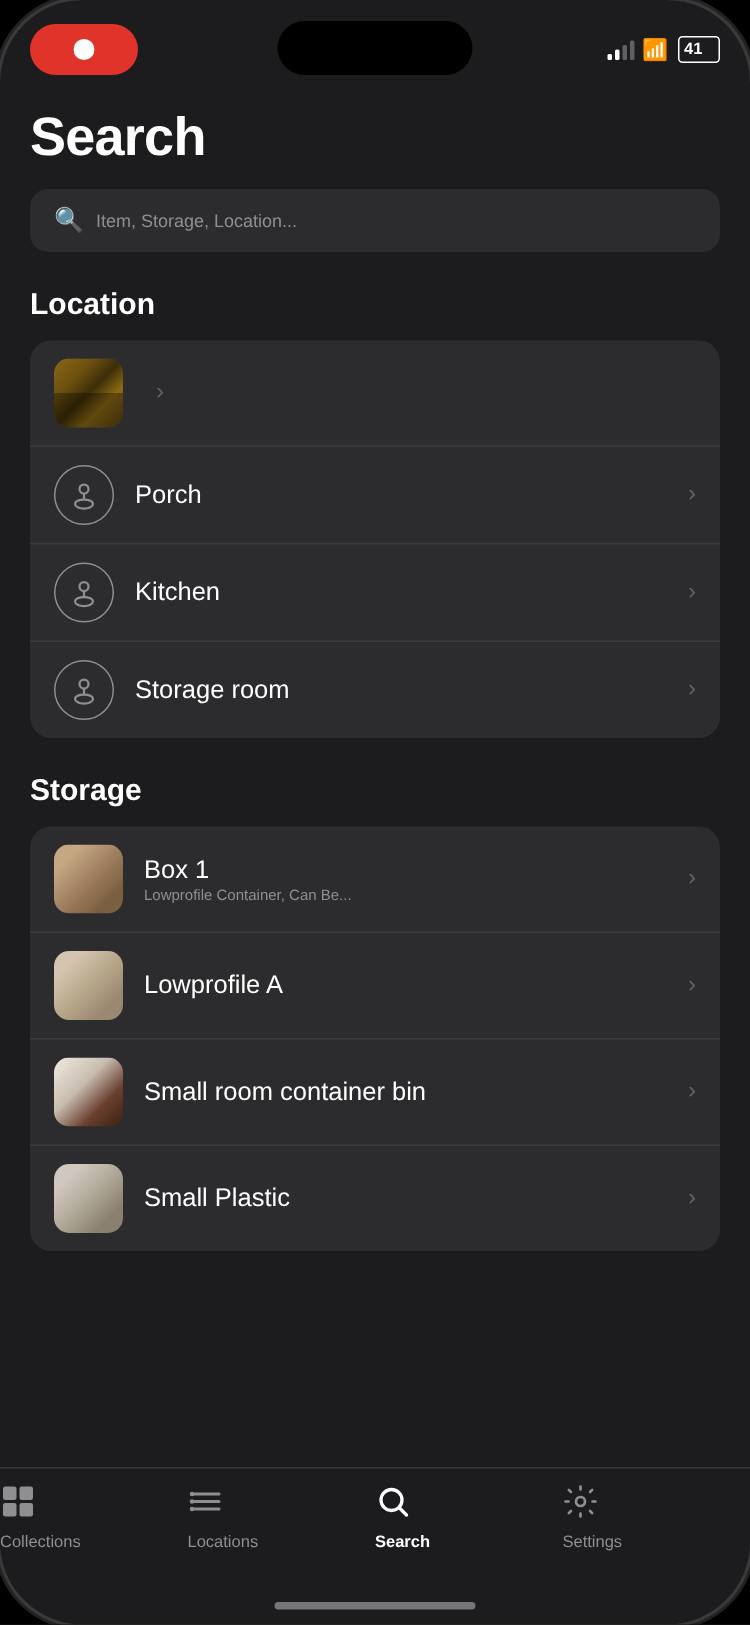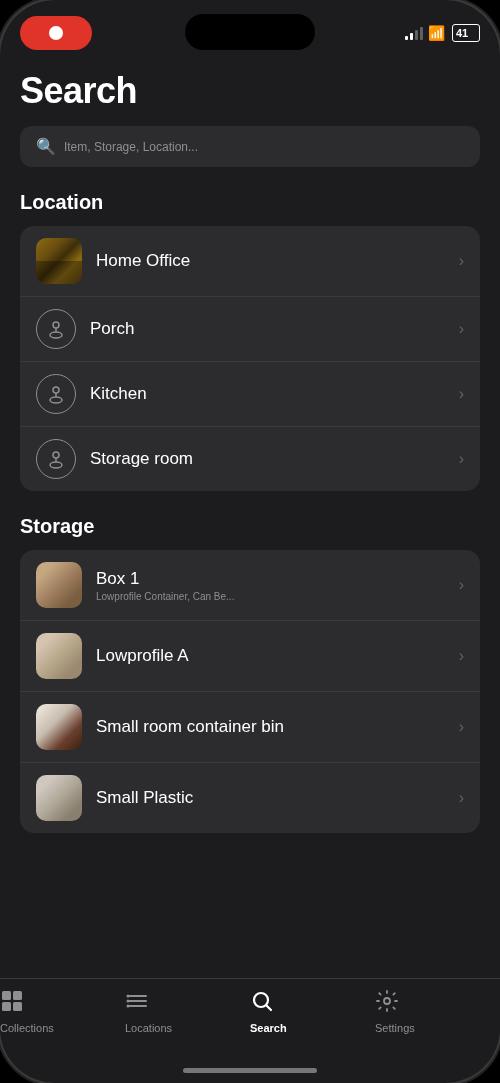--- a/index.html
+++ b/index.html
@@ -363,23 +363,20 @@
         <span class="search-icon-sm">🔍</span>
         <span class="search-placeholder">Item, Storage, Location...</span>
       </div>
 
       <h2 class="section-title">Location</h2>
       <div class="card">
 
         <div class="list-item">
           <div class="item-icon">
             <div class="home-office-img"></div>
-          </div>
-          <div class="item-text">
-            <span class="item-title">Home Office</span>
           </div>
           <span class="chevron">›</span>
         </div>
 
         <div class="list-item">
           <div class="item-icon-circle">
             <svg width="22" height="22" viewBox="0 0 22 22" fill="none">
               <circle cx="11" cy="7" r="3" stroke="#8e8e93" stroke-width="1.5"></circle>
               <ellipse cx="11" cy="17" rx="6" ry="3" stroke="#8e8e93" stroke-width="1.5"></ellipse>
               <line x1="11" y1="10" x2="11" y2="14" stroke="#8e8e93" stroke-width="1.5"></line>

